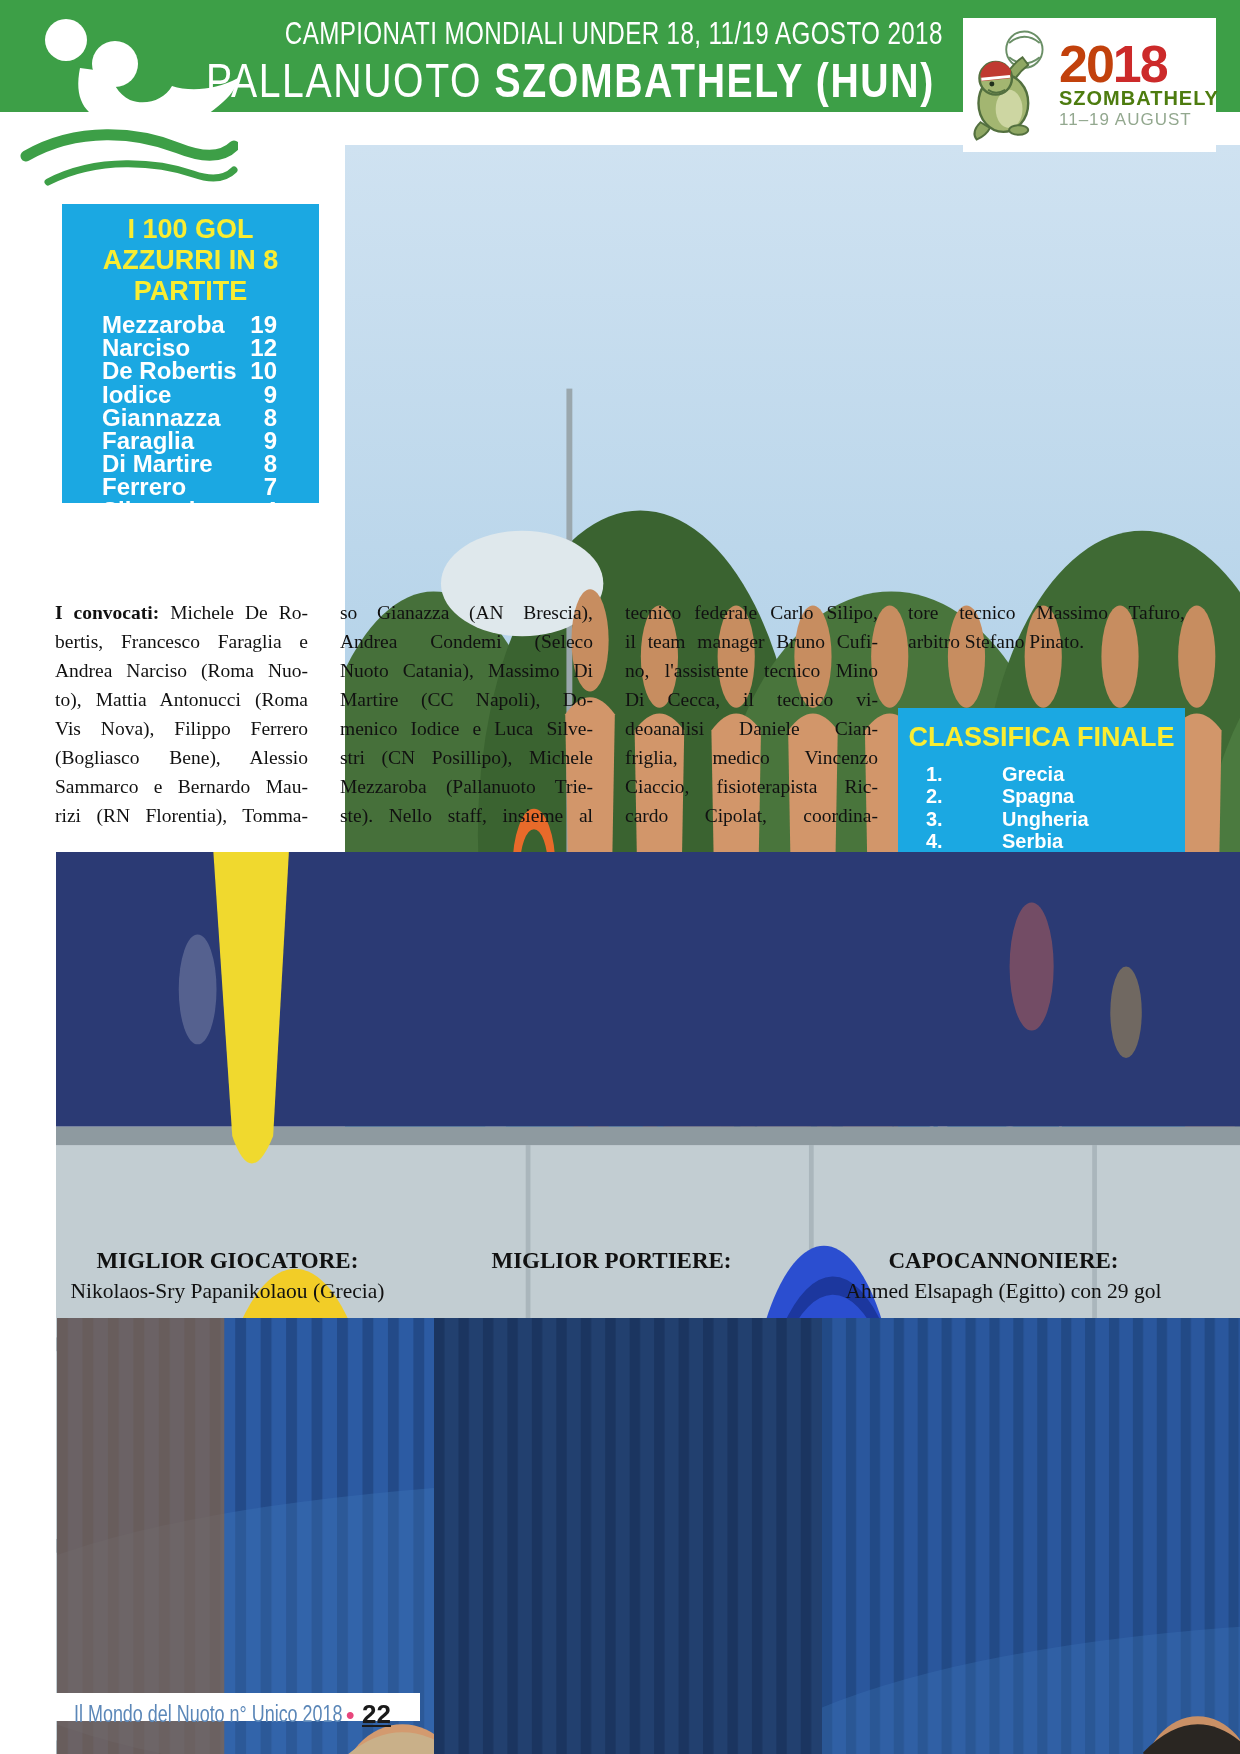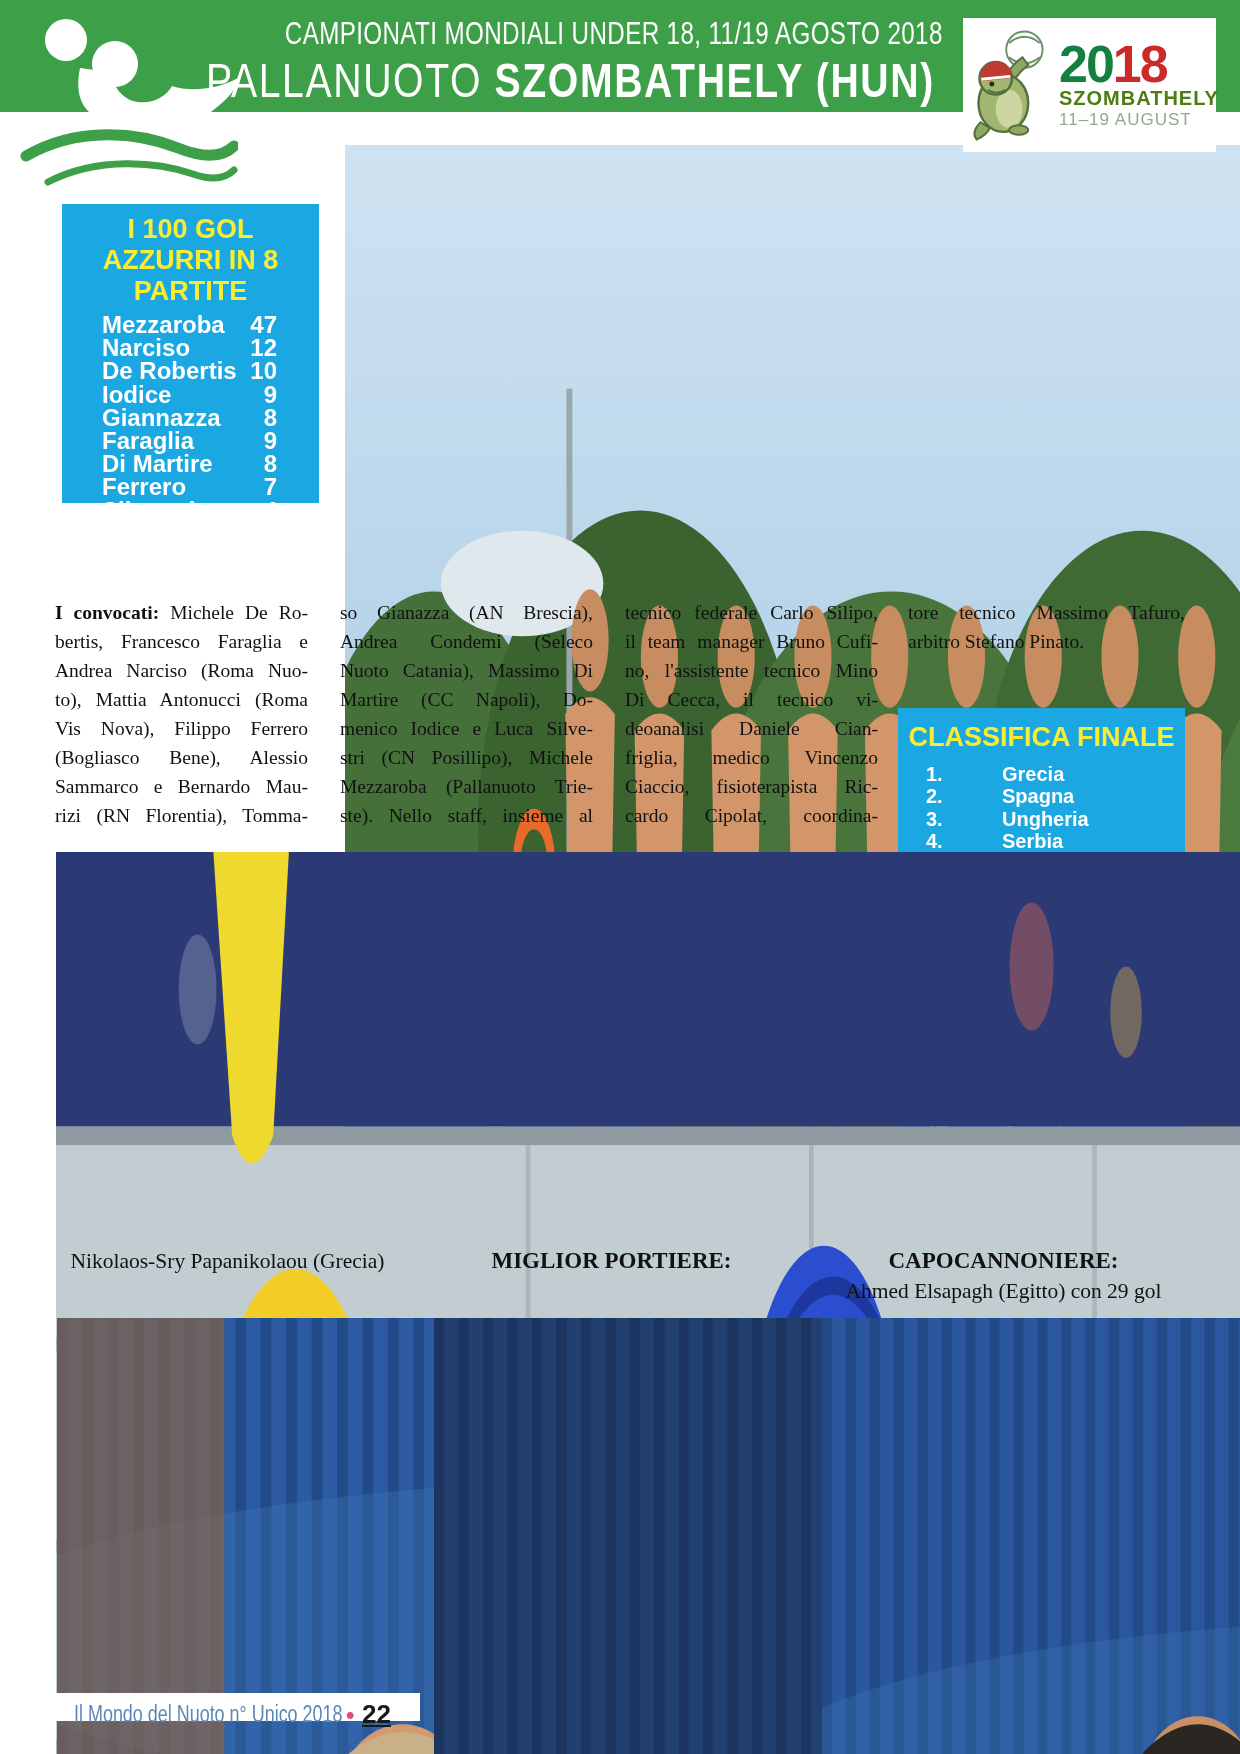--- a/index.html
+++ b/index.html
@@ -19,21 +19,21 @@
   .hl2 .light{font-weight:400;}
   .hl2 .bold{font-weight:700;}
   .wpicon{left:18px;top:6px;width:220px;height:200px;z-index:3;}
 
   
   .evlogo{left:963px;top:18px;width:253px;height:134px;background:#fff;z-index:4;
           display:flex;align-items:center;}
   .evmascot{width:88px;height:118px;margin-left:4px;flex:none;}
   .evtext{margin-left:4px;}
   .ev2018{font-size:52px;font-weight:bold;letter-spacing:-2px;line-height:46px;}
-  .ev20{color:#15803d;margin-top:44px;} .ev18{color:#cc2a2a;}
+  .ev20{color:#c2410c;margin-top:44px;} .ev18{color:#cc2a2a;}
   .evcity{font-size:20px;font-weight:bold;color:#4d7c0f;letter-spacing:1px;line-height:23px;}
   .evdates{font-size:17px;color:#93a88f;letter-spacing:1px;line-height:20px;}
 
   
   .statsbox{left:62px;top:204px;width:257px;height:299px;background:#1ba8e2;}
   .stats-title{padding-top:10px;text-align:center;color:#f9ed32;font-weight:bold;
                font-size:27px;line-height:31px;}
   .stats-list{margin-top:6px;}
   .srow{display:flex;justify-content:space-between;padding:0 42px 0 40px;color:#fff;
         font-weight:bold;font-size:24px;line-height:23.2px;}
@@ -189,21 +189,21 @@
 
   <div class="abs statsbox">
     <div class="stats-title">
       <div>I 100 GOL</div>
       <div>AZZURRI IN 8</div>
       <div>PARTITE</div>
     </div>
     <div class="stats-list">
       <div class="srow">
           <span>Mezzaroba</span>
-          <span>47</span>
+          <span>19</span>
         </div>
       <div class="srow">
           <span>Narciso</span>
           <span>12</span>
         </div>
       <div class="srow">
           <span>De Robertis</span>
           <span>10</span>
         </div>
       <div class="srow">
@@ -408,20 +408,21 @@
       <text x="-30" y="-22" transform="rotate(-14)" font-size="11" font-weight="bold" fill="#333" font-family="Liberation Sans, sans-serif">MIKASA</text>
     </g>
     <path d="M120,205 C100,260 105,320 130,360 C160,330 185,330 210,355 C225,300 220,250 195,205 Z" fill="#ffffff" opacity=".9"></path>
     <ellipse cx="165" cy="268" rx="80" ry="66" fill="#ffffff" opacity=".85"></ellipse>
     <circle cx="235" cy="215" r="10" fill="#fff" opacity=".9"></circle>
     <circle cx="110" cy="225" r="8" fill="#fff" opacity=".9"></circle>
     <circle cx="250" cy="260" r="7" fill="#fff" opacity=".85"></circle>
   </svg>
 
   <div class="abs cap cap1">
+    <div class="t">MIGLIOR GIOCATORE:</div>
     <div class="n">Nikolaos-Sry Papanikolaou (Grecia)</div>
   </div>
   <div class="abs cap cap2">
     <div class="t">MIGLIOR PORTIERE:</div>
   </div>
   <div class="abs cap cap3">
     <div class="t">CAPOCANNONIERE:</div>
     <div class="n">Ahmed Elsapagh (Egitto) con 29 gol</div>
   </div>
 

